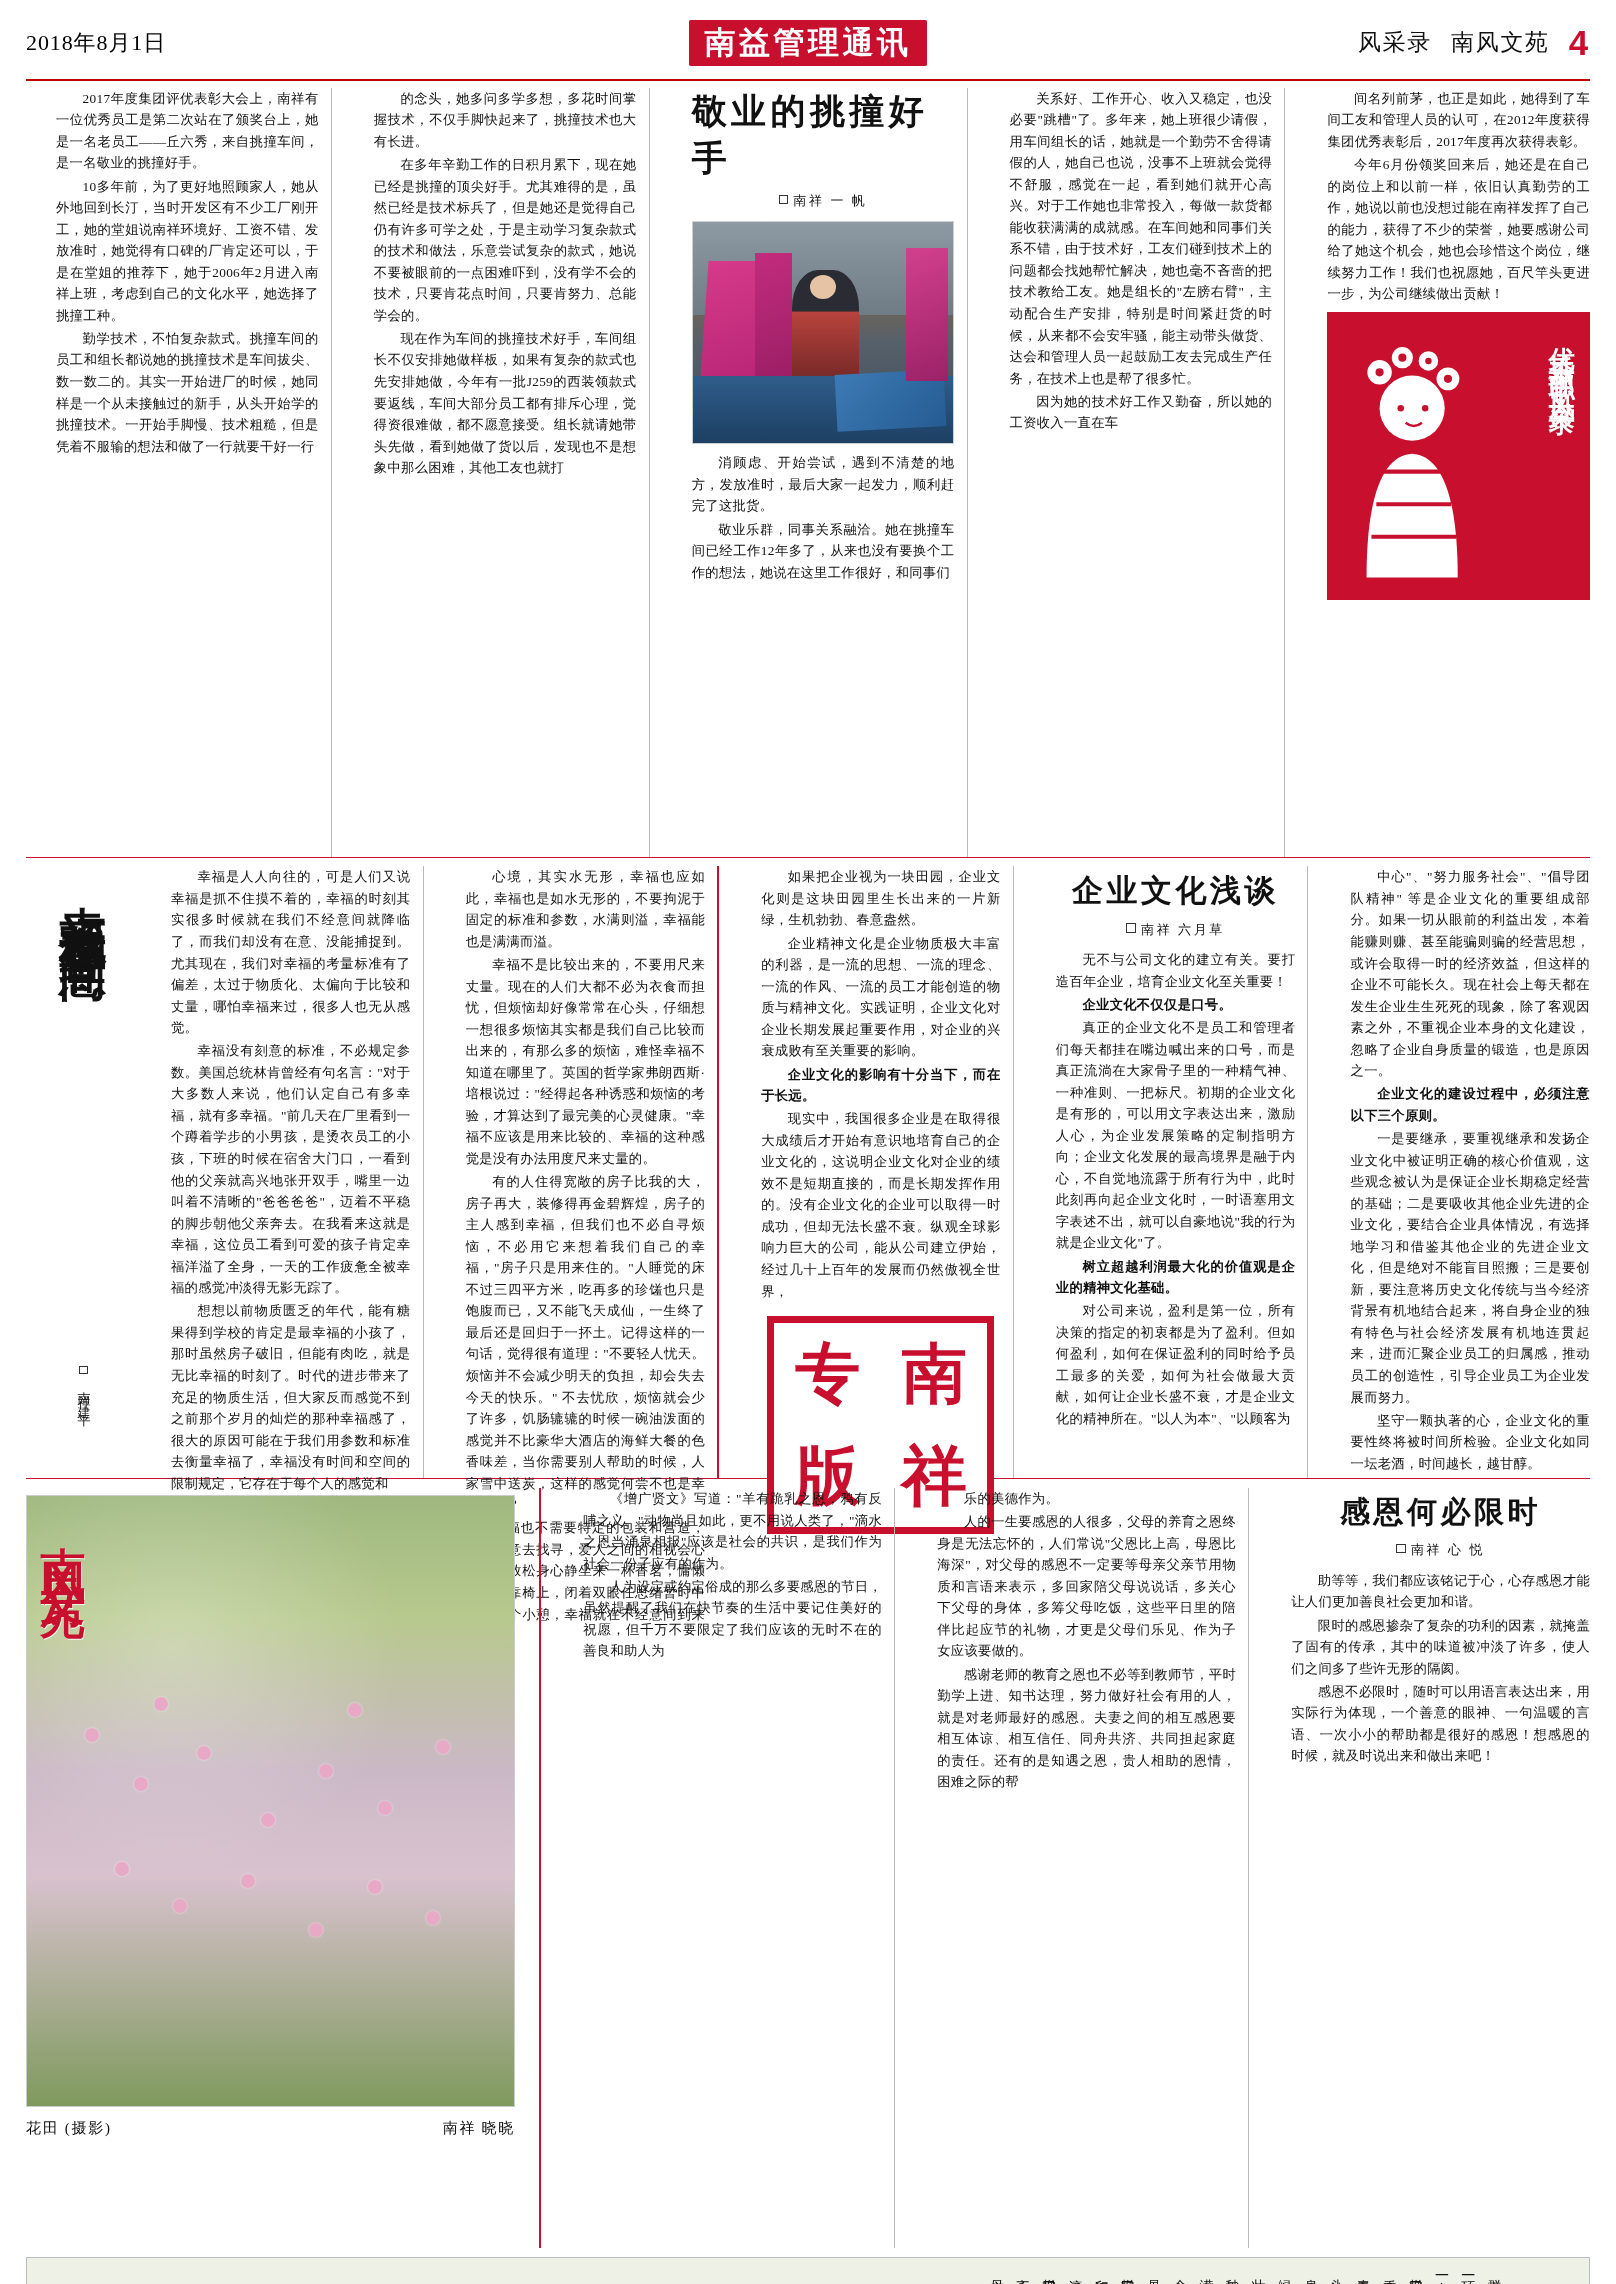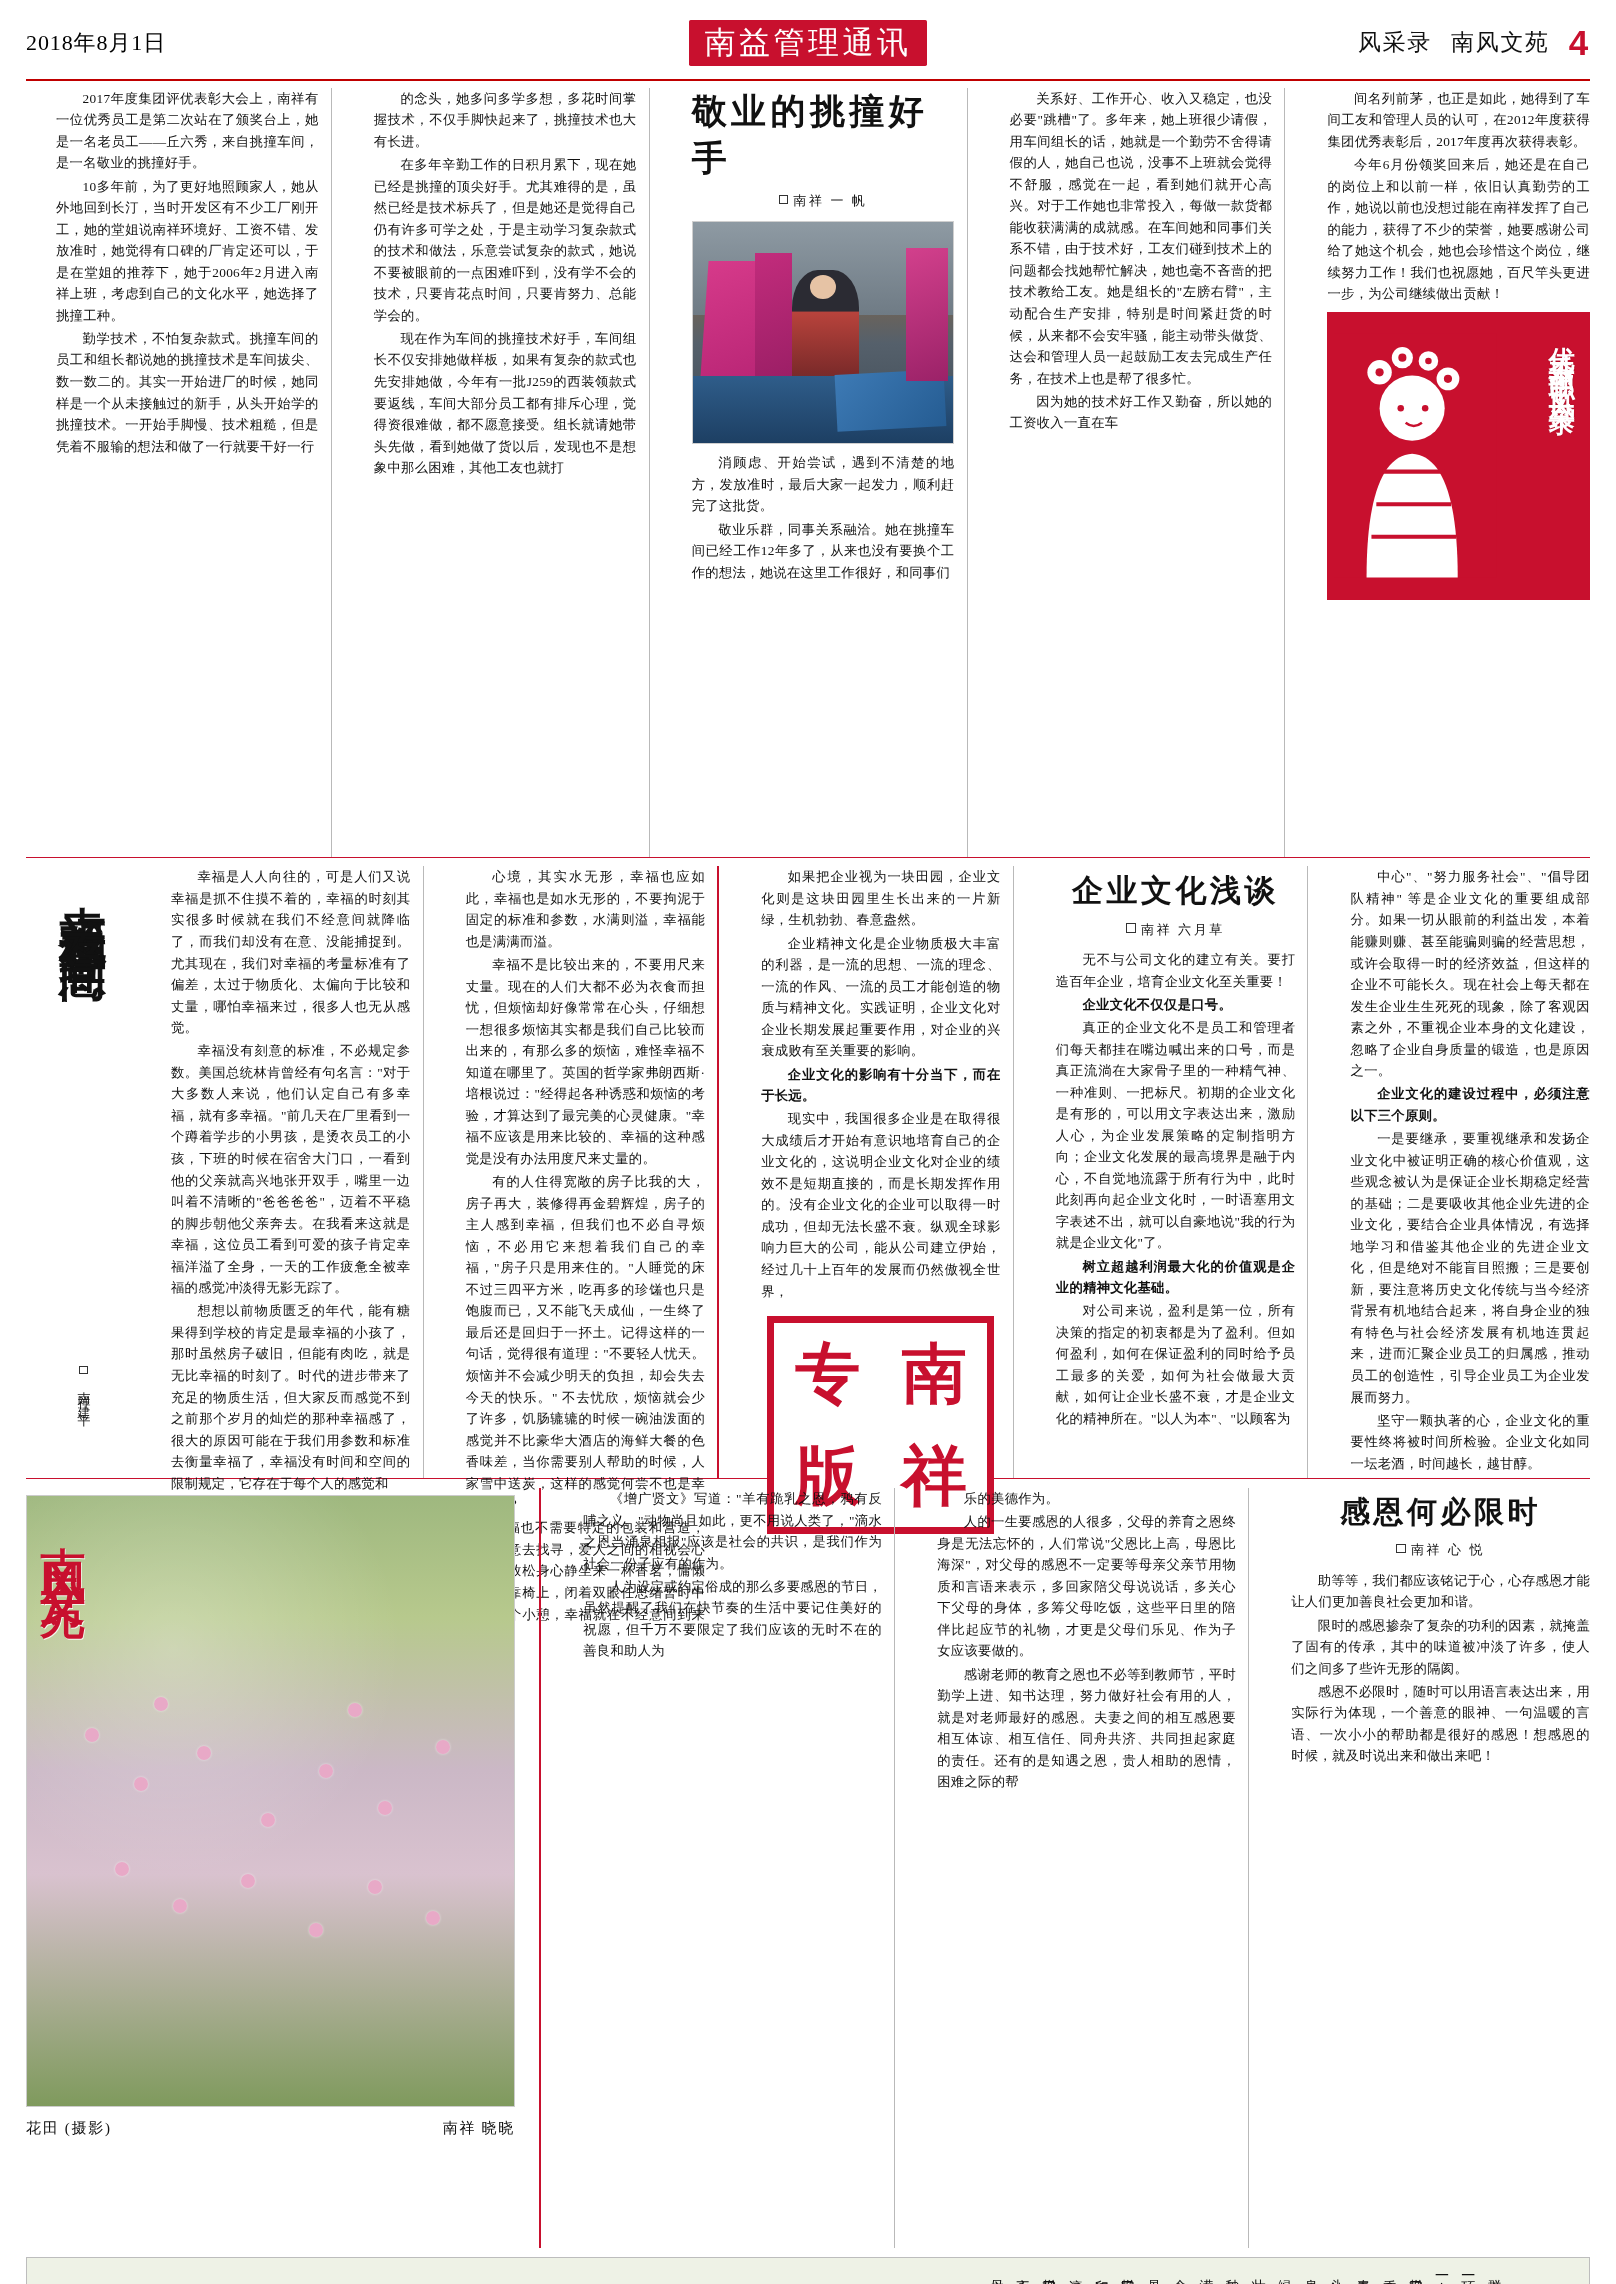--- a/index.html
+++ b/index.html
@@ -33,21 +33,21 @@
     font-size: 22px;
     letter-spacing: 0.9px;
     color: #000000;
     font-family: Liberation Serif, serif;
     min-width: 288px;
   }
   .mast-logo {
     background: #c8102e;
     color: #fff;
     font-size: 31px;
-    font-weight: normal;
+    font-weight: bold;
     letter-spacing: 3.5px;
     padding: 5.2px 15.7px 7px 15.7px;
     border-radius: 1.7px;
     font-family: "DejaVu Serif", serif;
     line-height: 1.1;
   }
   .mast-right {
     min-width: 288px;
     text-align: right;
     display: flex;

